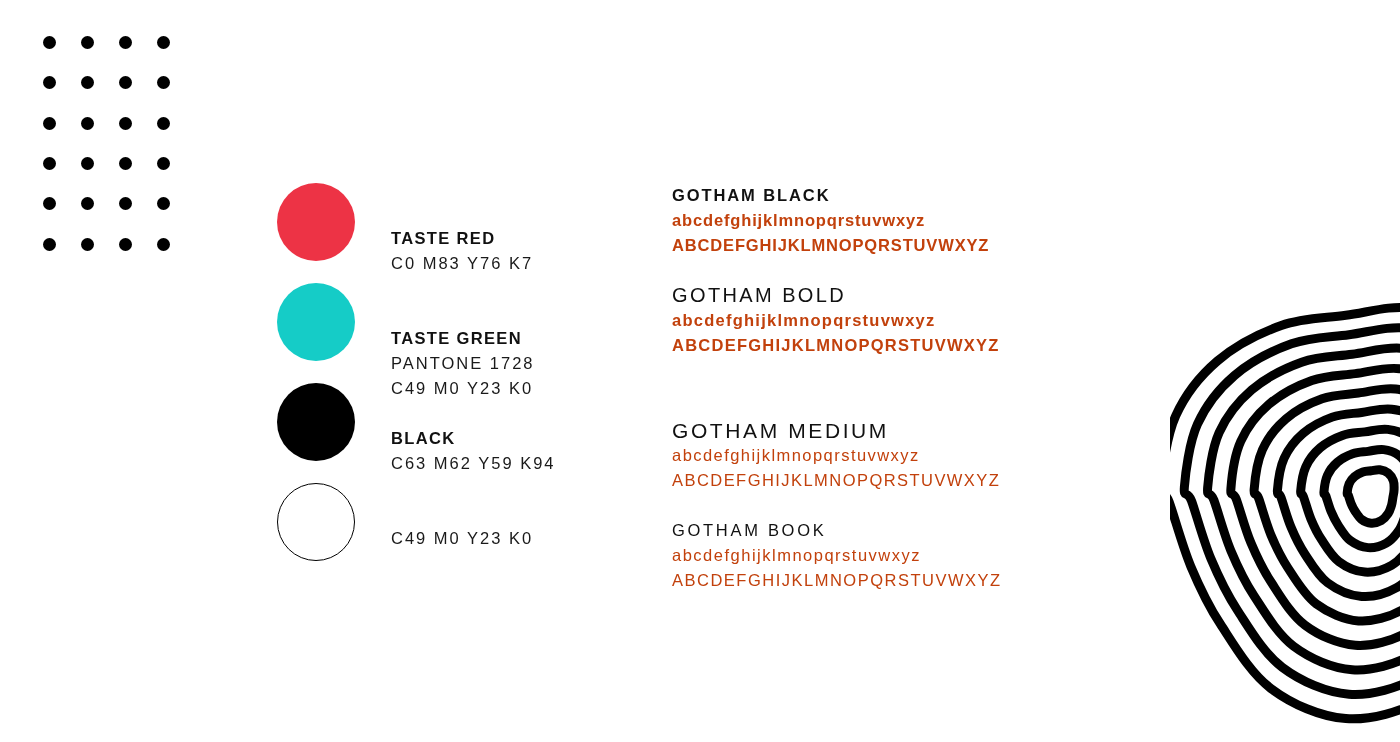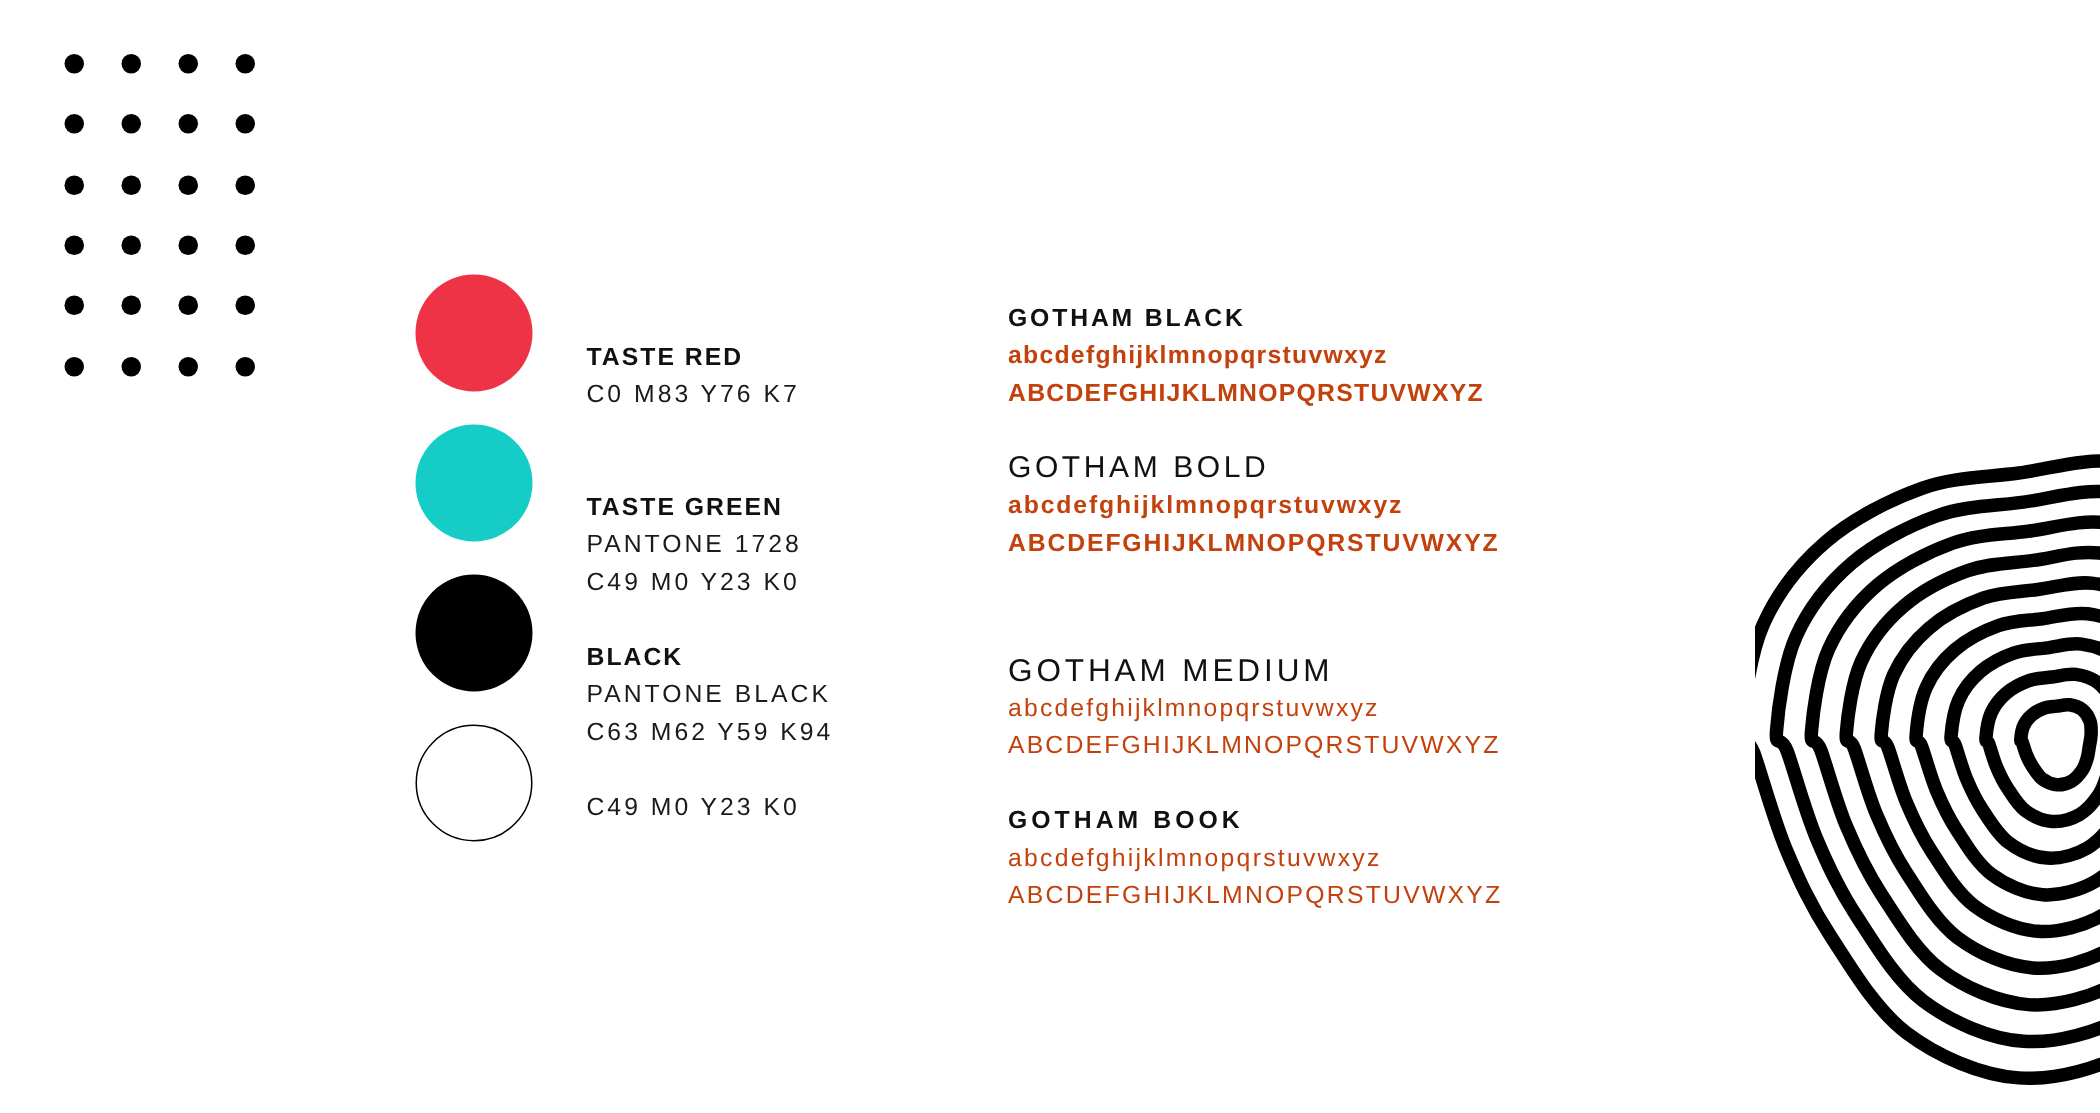--- a/index.html
+++ b/index.html
@@ -80,21 +80,21 @@
     letter-spacing: 2.0px;
     color: #1a1a1a;
     line-height: 25px;
     white-space: nowrap;
   }
 
   
   #typography {
     position: absolute;
     left: 672px;
-    top: 200px;
+    top: 183px;
   }
   .type-block {
     height: 100px;
   }
   .type-name {
     line-height: 25px;
     white-space: nowrap;
     color: #111111;
   }
   .type-line {
@@ -105,21 +105,21 @@
   
   .w-black .type-name { font-size: 16.5px; font-weight: 900; letter-spacing: 1.9px; }
   .w-black .type-line { font-size: 16.5px; font-weight: 900; letter-spacing: 0.85px; }
 
   .w-bold .type-name  { font-size: 20px; font-weight: 400; letter-spacing: 2.4px; }
   .w-bold .type-line  { font-size: 16.5px; font-weight: 700; letter-spacing: 1.25px; }
 
   .w-medium .type-name { font-size: 21px; font-weight: 500; letter-spacing: 2.6px; margin-top: 35px; }
   .w-medium .type-line { font-size: 16.5px; font-weight: 500; letter-spacing: 1.45px; }
 
-  .w-book .type-name  { font-size: 16.5px; font-weight: 700; letter-spacing: 2.7px; }
+  .w-book .type-name  { font-size: 16.5px; font-weight: 400; letter-spacing: 2.7px; }
   .w-book .type-line  { font-size: 16.5px; font-weight: 300; letter-spacing: 1.5px; }
 
   
   #contour-art {
     position: absolute;
     right: 0;
     top: 258px;
     width: 230px;
     height: 484px;
     overflow: hidden;
@@ -171,21 +171,20 @@
         <div class="swatch-text">
           <div class="swatch-name">TASTE GREEN</div>
           <div class="swatch-line">PANTONE 1728</div>
           <div class="swatch-line">C49 M0 Y23 K0</div>
         </div>
       </div>
       <div class="swatch-row">
         <div class="swatch-dot" style="background: rgb(0, 0, 0);"></div>
         <div class="swatch-text">
           <div class="swatch-name">BLACK</div>
-          <div class="swatch-line">PANTONE BLACK</div>
           <div class="swatch-line">C63 M62 Y59 K94</div>
         </div>
       </div>
       <div class="swatch-row">
         <div class="swatch-dot" style="background: rgb(255, 255, 255); border: 1.6px solid rgb(0, 0, 0);"></div>
         <div class="swatch-text">
           <div class="swatch-line">C49 M0 Y23 K0</div>
         </div>
       </div>
     </div>

